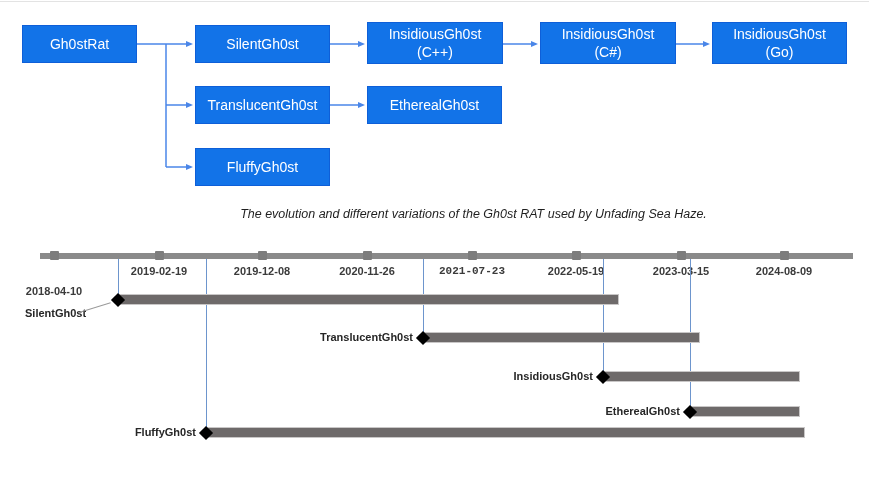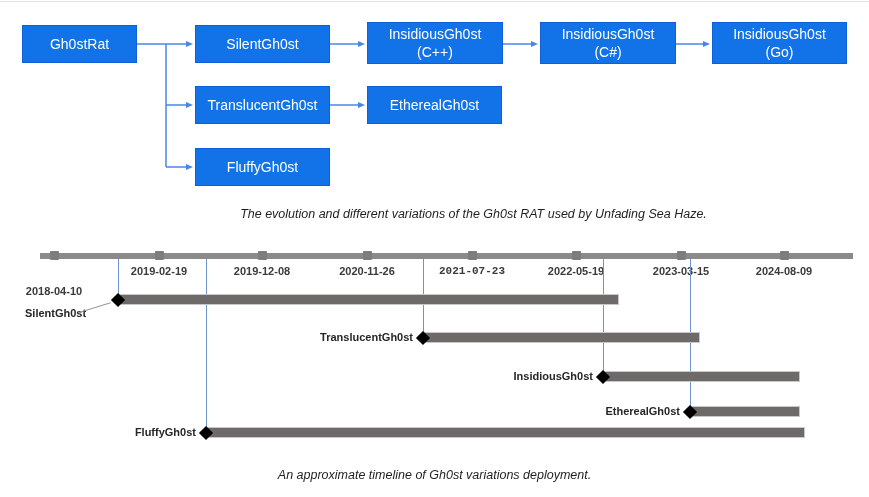--- a/index.html
+++ b/index.html
@@ -127,14 +127,13 @@
       <div class="tl-diamond" style="left: 598px; top: 372px; background: rgb(0, 0, 0);"></div>
       <div class="tl-barlabel" style="right: 276px; top: 370px;">InsidiousGh0st</div>
       <div class="tl-bar" style="left: 690px; top: 406px; width: 110px; height: 11px; background: rgb(110, 106, 106); border: 1px solid rgb(201, 199, 199);"></div>
       <div class="tl-diamond" style="left: 685px; top: 407px; background: rgb(0, 0, 0);"></div>
       <div class="tl-barlabel" style="right: 189px; top: 405px;">EtherealGh0st</div>
       <div class="tl-bar" style="left: 206px; top: 427px; width: 599px; height: 11px; background: rgb(110, 106, 106); border: 1px solid rgb(201, 199, 199);"></div>
       <div class="tl-diamond" style="left: 201px; top: 428px; background: rgb(0, 0, 0);"></div>
       <div class="tl-barlabel" style="right: 673px; top: 426px;">FluffyGh0st</div>
     </div>
 
-  <div class="caption caption-2">An approximate timeline of Gh0st variations deployment.</div>
 </div>
 
 </body></html>

